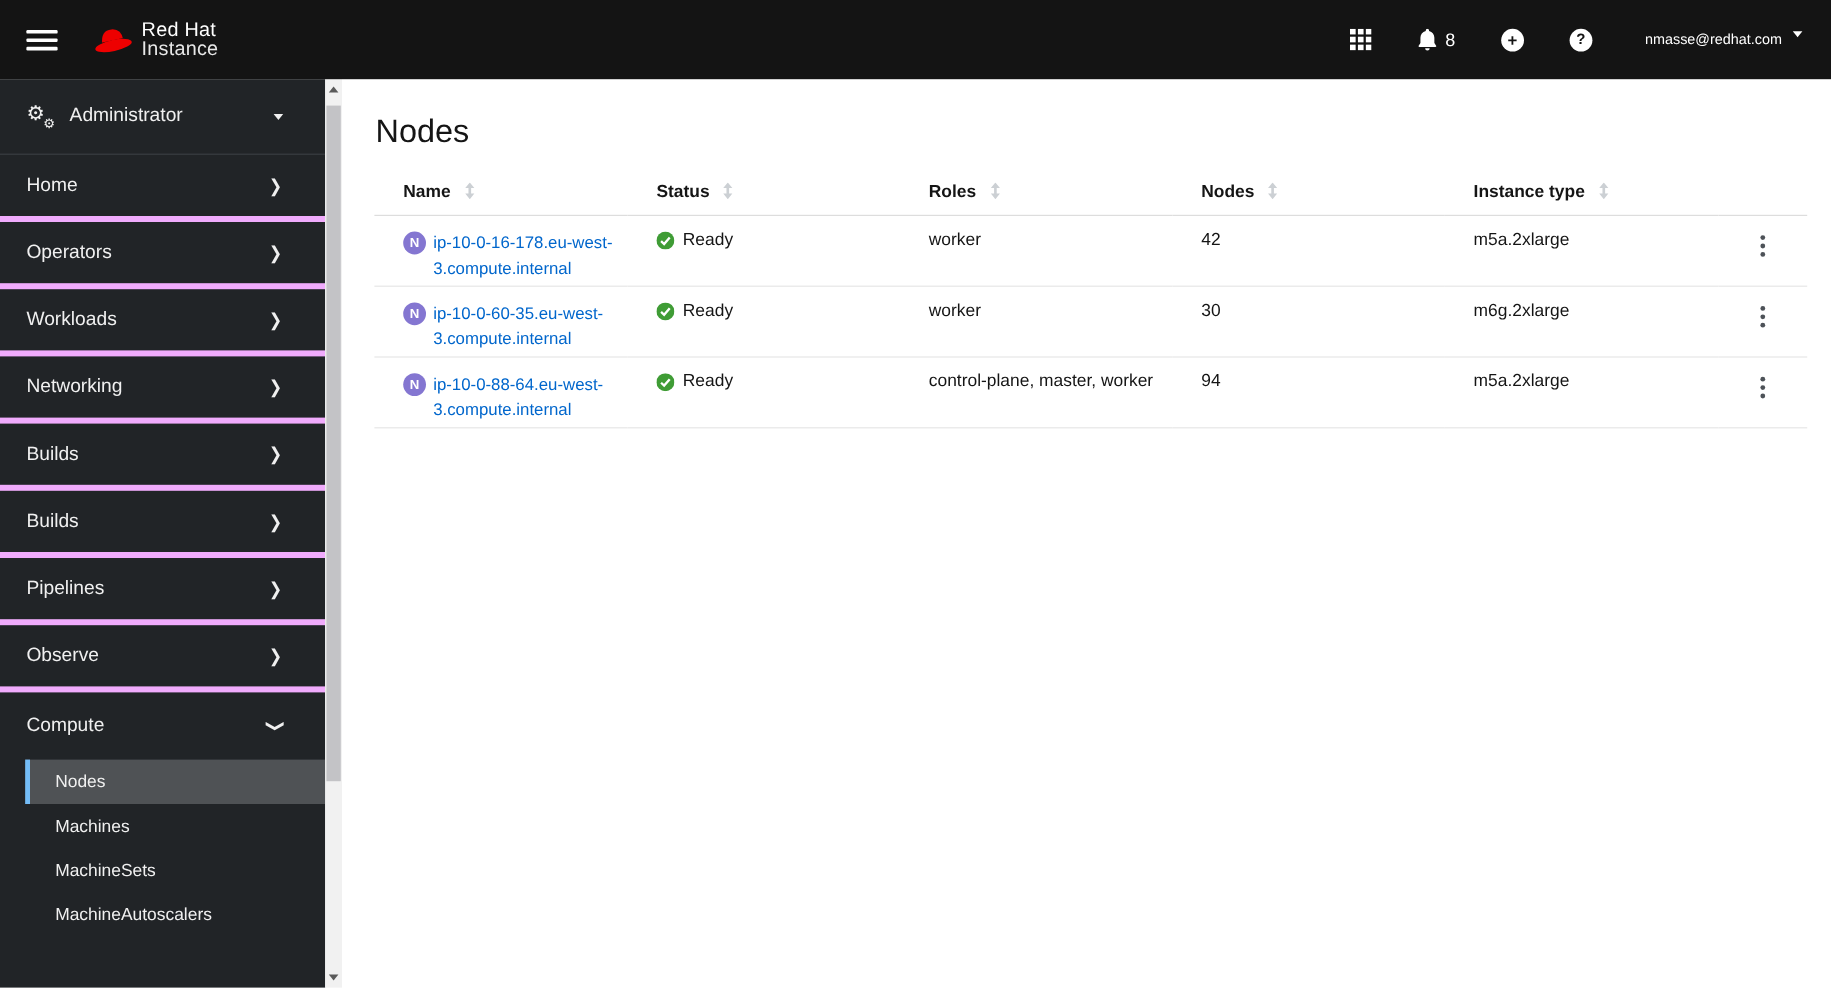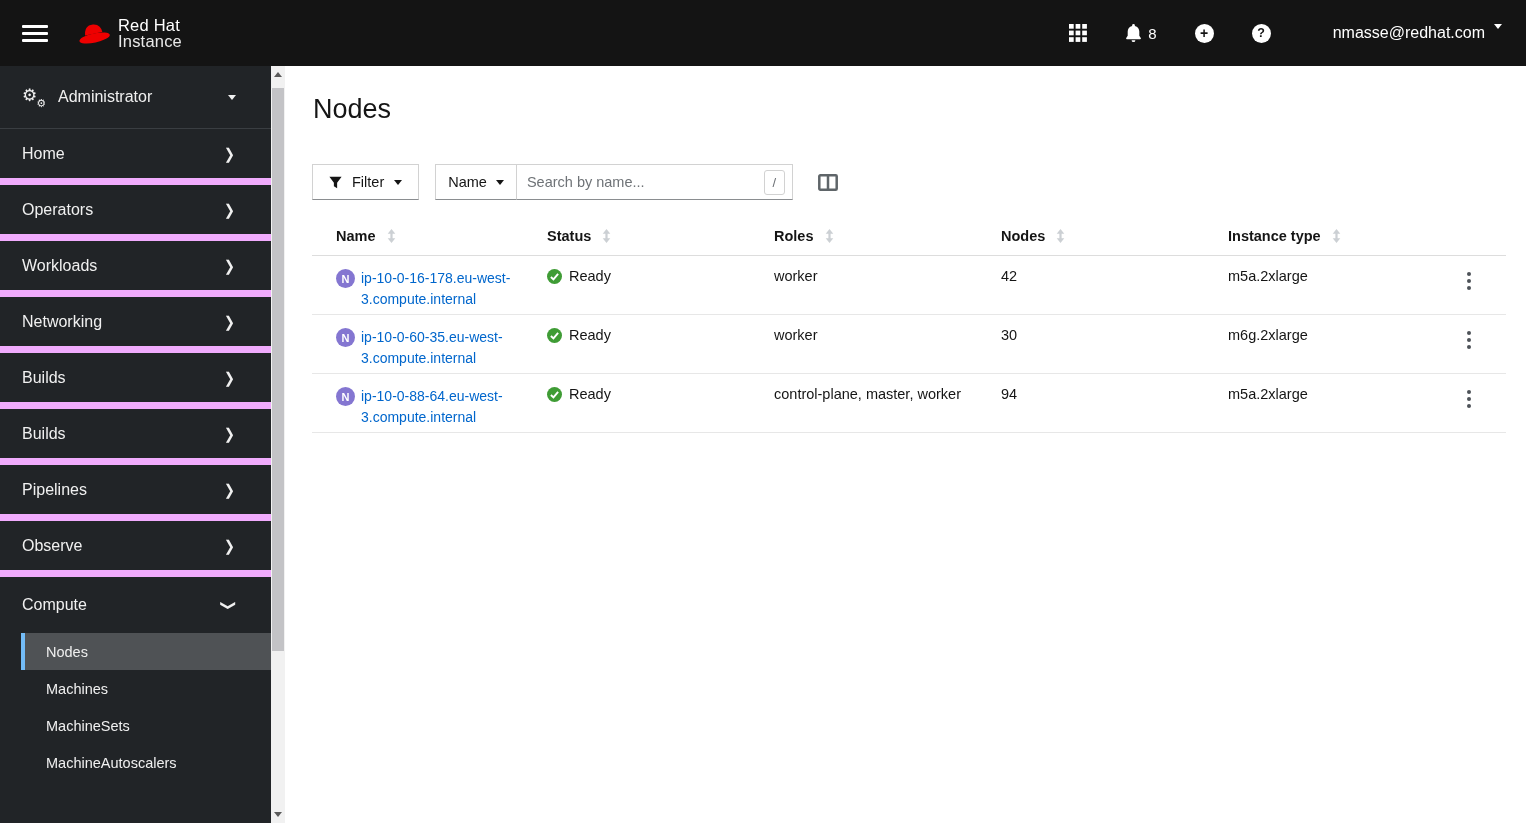--- a/index.html
+++ b/index.html
@@ -15,37 +15,37 @@
   .brand { display:flex; align-items:center; margin-left:26px; gap:6px; }
   .brand-text { color:#fff; line-height:16px; font-size:16.5px; letter-spacing:.2px; }
   .brand-line1 { font-weight:400; display:block; }
   .brand-line2 { font-weight:400; display:block; color:#e8e8e8; }
   .mast-right { margin-left:auto; display:flex; align-items:center; gap:34px; }
   .icon-btn { background:none; border:none; cursor:pointer; display:flex; align-items:center;
     gap:6px; color:#fff; padding:2px; }
   .notif-count { color:#fff; font-size:15px; }
   .round-glyph { width:19px; height:19px; border-radius:50%; background:#fff; color:#141414;
     display:flex; align-items:center; justify-content:center; font-size:14px; font-weight:700; line-height:1; }
-  .user-menu { display:flex; align-items:flex-start; gap:9px; color:#fff; font-size:16px;
-    cursor:pointer; margin-left:26px; }
+  .user-menu { display:flex; align-items:flex-start; gap:9px; color:#fff; font-size:12px;
+    cursor:pointer; margin-left:8px; }
   .caret { width:0; height:0; border-left:4.5px solid transparent; border-right:4.5px solid transparent;
     border-top:5.5px solid currentColor; display:inline-block; }
 
   
   .sidebar { position:absolute; left:0; top:66px; width:271px; height:757px;
     background:#212427; color:#f0f0f0; overflow:hidden; }
   .perspective { height:63px; display:flex; align-items:center; padding:0 22px;
     border-bottom:1px solid #3a3e42; cursor:pointer; font-size:16px; gap:12px; }
   .cogs { position:relative; width:24px; height:20px; font-family:"DejaVu Sans",sans-serif; }
   .cogs .gear-big { position:absolute; left:0; top:-2px; font-size:17px; }
   .cogs .gear-small { position:absolute; right:0px; bottom:-3px; font-size:11px; }
   .perspective .caret { margin-left:auto; margin-right:13px; color:#f0f0f0; }
   .nav-list { list-style:none; }
   .nav-item { height:56px; display:flex; align-items:center; padding:0 36px 0 22px;
-    font-size:16px; border-bottom:7px solid #f0abfc; cursor:pointer; }
+    font-size:16px; border-bottom:5px solid #f0abfc; cursor:pointer; }
   .nav-item.no-border { border-bottom:none;padding-left:22px; }
   .chev { margin-left:auto; font-size:13px; color:#f0f0f0; transform:scaleY(1.15); }
   .chev.down { transform:rotate(90deg) scaleY(1.15); }
   .subnav { list-style:none; }
   .subnav li { height:37px; display:flex; align-items:center; margin-left:21px;
     padding-left:25px; font-size:14.5px; cursor:pointer; }
   .subnav li.active { background:#4f5255; border-left:4px solid #73bcf7; padding-left:21px; }
 
   
   .sb-scroll { position:absolute; left:271px; top:66px; width:14px; height:757px; background:#f1f1f1; }
@@ -215,47 +215,20 @@
     </div>
   <div class="sb-thumb"></div>
   <div class="sb-arrow down">
       <span class="tri-down"></span>
     </div>
 </div>
 
 <main class="main">
   <h1 class="page-title">Nodes</h1>
 
-  <div class="toolbar">
-    <button class="btn-filter">
-      <svg width="13" height="13" viewBox="0 0 16 16">
-        <path d="M0.5 1h15L10 8.2V15l-4-2.3V8.2Z" fill="#151515"></path>
-      </svg>
-      <span>Filter</span>
-      <span class="caret" style="color:#151515;"></span>
-    </button>
-
-    <div class="filter-group">
-      <div class="name-select">
-        <span>Name</span>
-        <span class="caret" style="color:#151515;"></span>
-      </div>
-      <div class="search-box">
-        <input type="text" placeholder="Search by name..." style="">
-        <span class="kbd-hint">/</span>
-      </div>
-    </div>
-
-    <button class="btn-columns">
-      <svg width="20" height="17" viewBox="0 0 20 17">
-        <rect x="1.3" y="1.3" width="17.4" height="14.4" rx="1" fill="none" stroke="#5f6569" stroke-width="2.5"></rect>
-        <line x1="10" y1="1.3" x2="10" y2="15.7" stroke="#5f6569" stroke-width="2.5"></line>
-      </svg>
-    </button>
-  </div>
 
   <table class="nodes">
     <colgroup>
       <col style="width:211px">
         <col style="width:227px">
         <col style="width:227px">
       <col style="width:227px">
         <col style="width:228px">
         <col style="width:74px">
     </colgroup>

